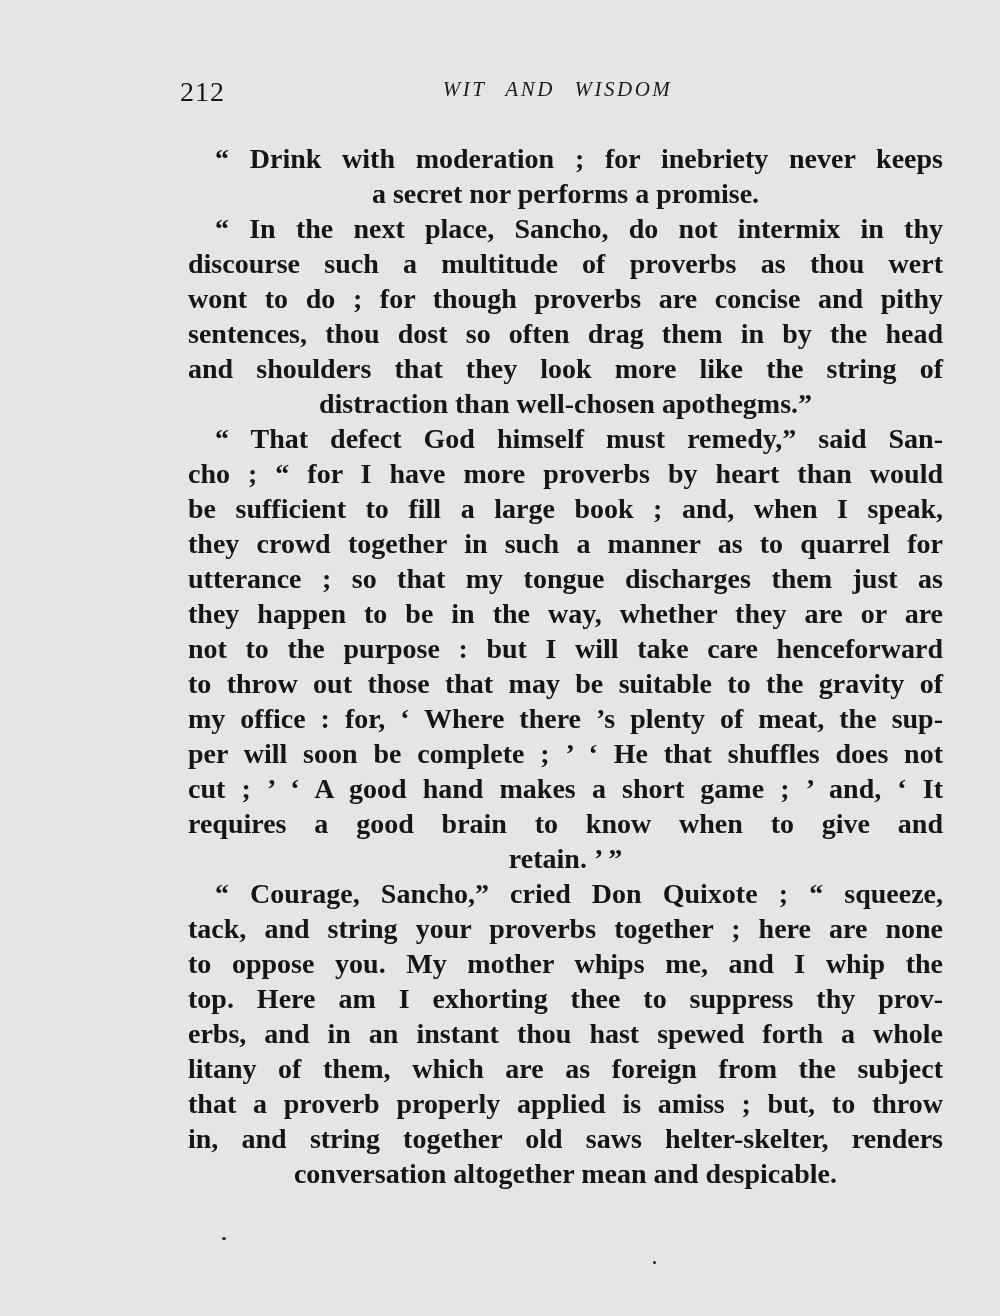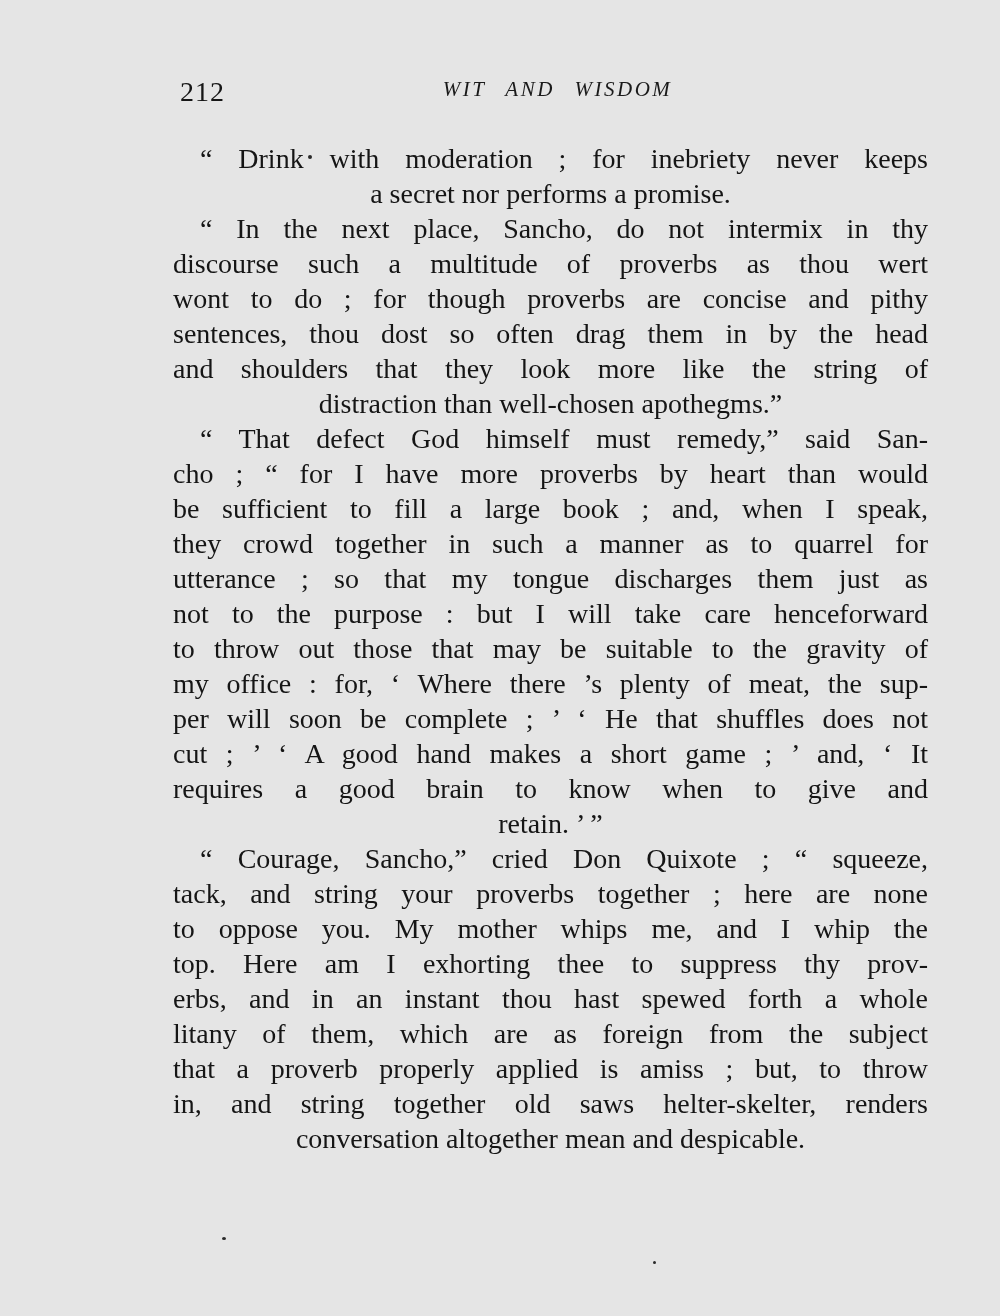--- a/index.html
+++ b/index.html
@@ -39,22 +39,23 @@
     text-align: center;
     font-size: 21px;
     font-style: italic;
     letter-spacing: 2.5px;
     word-spacing: 12px;
     color: #1a1a1a;
   }
   .text-block {
     position: absolute;
     top: 141px;
-    left: 173px;
+    left: 188px;
     width: 755px;
+    font-weight: bold;
   }
   .line {
     font-size: 28px;
     line-height: 35px;
     height: 35px;
     white-space: nowrap;
     color: #151515;
     text-align: center;
   }
   .line.just {
@@ -95,20 +96,21 @@
         <div class="line just">sentences, thou dost so often drag them in by the head</div>
         <div class="line just">and shoulders that they look more like the string of</div>
         <div class="line">distraction than well-chosen apothegms.”</div>
       </div>
       <div class="paragraph">
         <div class="line indent just">“ That defect God himself must remedy,” said San-</div>
         <div class="line just">cho ; “ for I have more proverbs by heart than would</div>
         <div class="line just">be sufficient to fill a large book ; and, when I speak,</div>
         <div class="line just">they crowd together in such a manner as to quarrel for</div>
         <div class="line just">utterance ; so that my tongue discharges them just as</div>
+        <div class="line just">they happen to be in the way, whether they are or are</div>
         <div class="line just">not to the purpose : but I will take care henceforward</div>
         <div class="line just">to throw out those that may be suitable to the gravity of</div>
         <div class="line just">my office : for, ‘ Where there ’s plenty of meat, the sup-</div>
         <div class="line just">per will soon be complete ; ’ ‘ He that shuffles does not</div>
         <div class="line just">cut ; ’ ‘ A good hand makes a short game ; ’ and, ‘ It</div>
         <div class="line just">requires a good brain to know when to give and</div>
         <div class="line">retain. ’ ”</div>
       </div>
       <div class="paragraph">
         <div class="line indent just">“ Courage, Sancho,” cried Don Quixote ; “ squeeze,</div>

